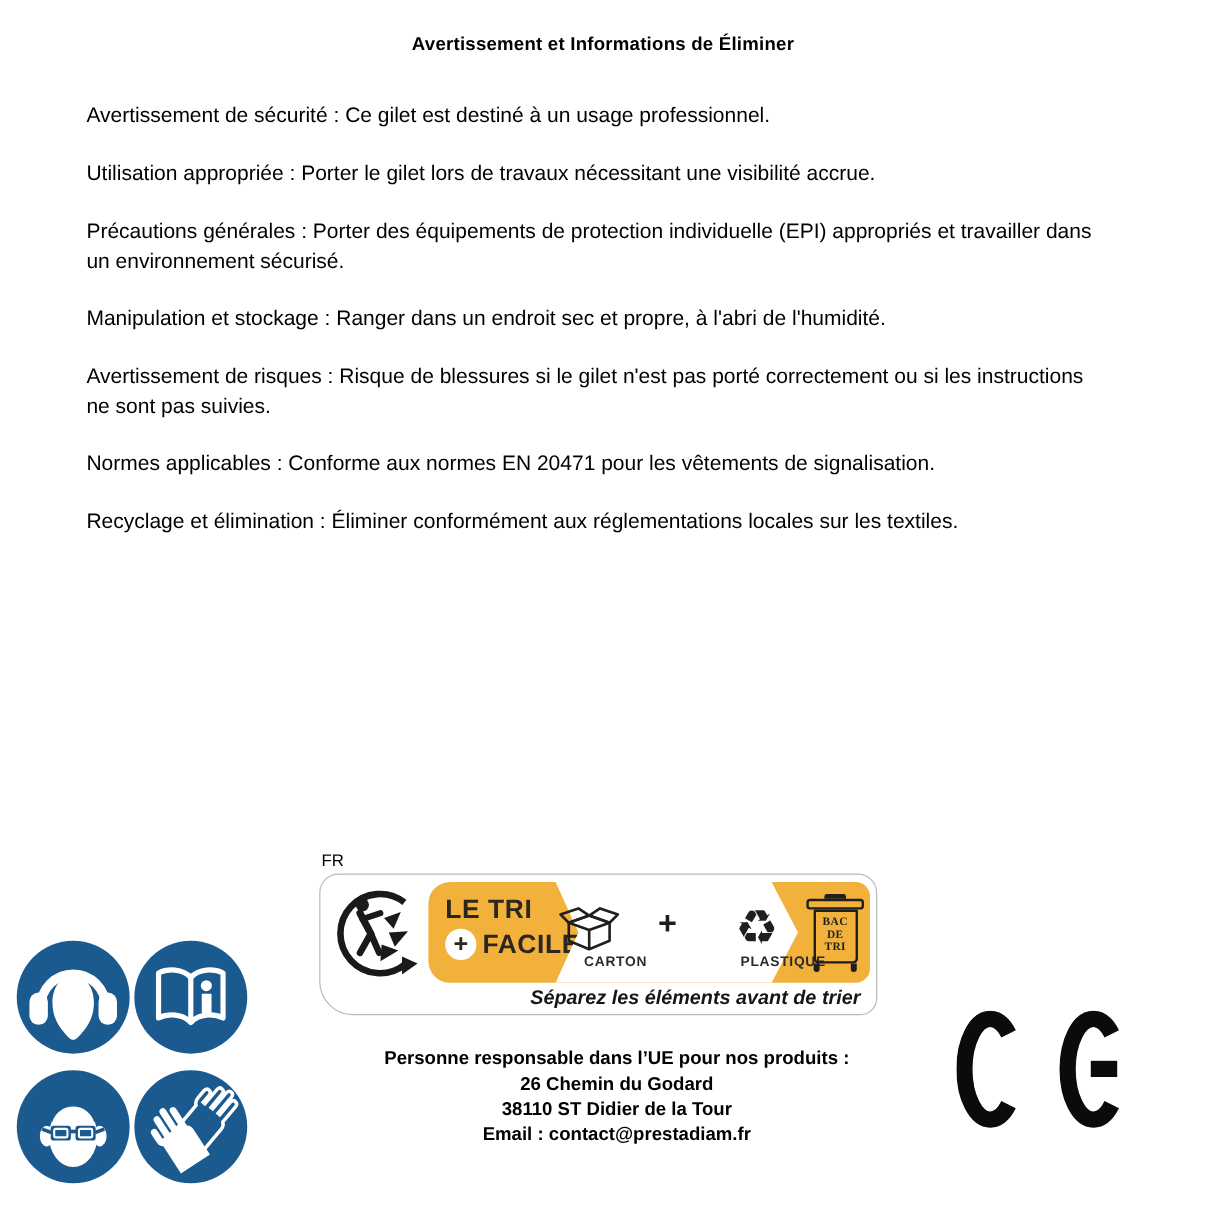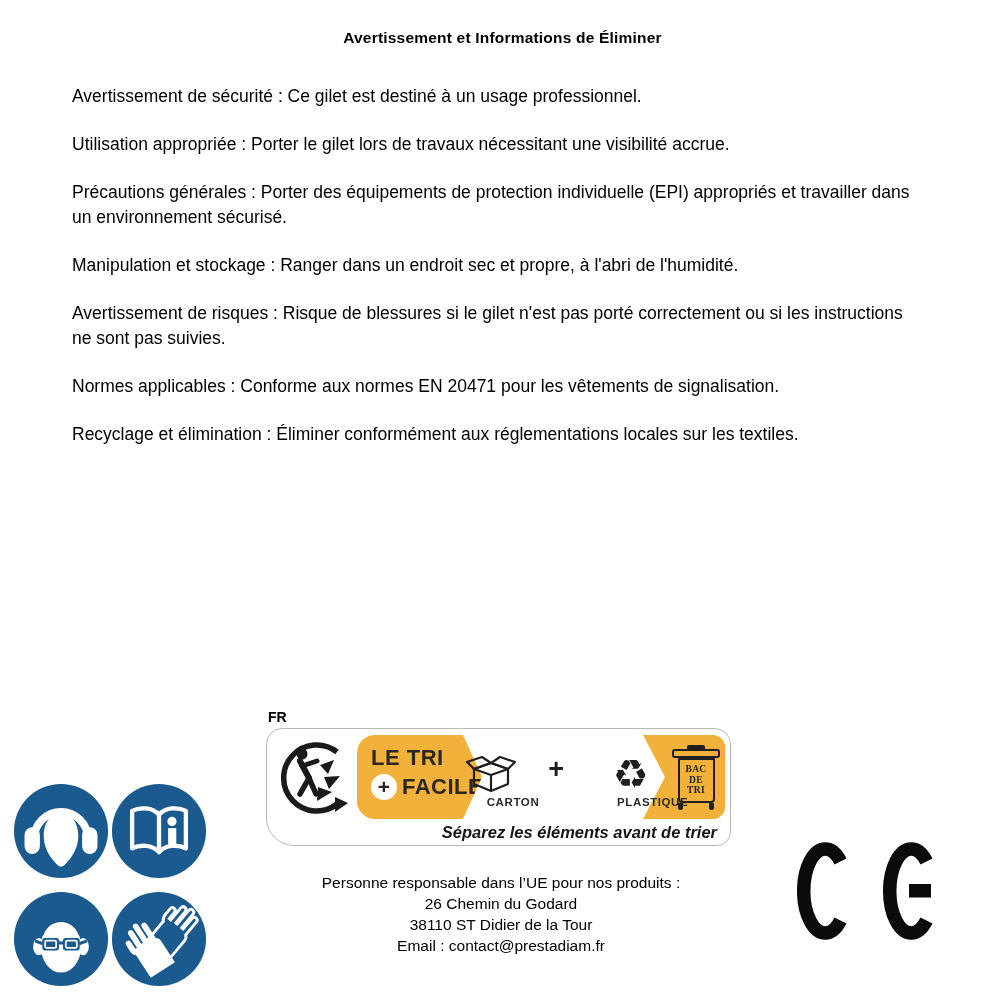--- a/index.html
+++ b/index.html
@@ -15,21 +15,21 @@
   }
   
   .paragraphs{
     position:absolute;top:84px;left:72px;width:862px;
     font-size:17.5px;line-height:25px;
   }
   .paragraphs p{margin:0 16px 23px 0;}
 
   
   .sorting{position:absolute;left:266px;top:709px;width:465px;}
-  .fr-label{font-size:14px;font-weight:bold;margin:0 0 3px 2px;}
+  .fr-label{font-size:14px;font-weight:normal;margin:0 0 3px 2px;}
   .sorting-box{
     position:relative;width:465px;height:118px;background:#fff;
     border:1.5px solid #b9b9b9;border-radius:16px 16px 14px 28px;box-sizing:border-box;
   }
   .triman{position:absolute;left:8px;top:6px;}
   .band{
     position:absolute;left:90px;top:6px;right:5px;height:84px;
     background:#F2B13B;border-radius:18px 12px 12px 18px;
   }
   .letri{position:absolute;left:14px;top:10px;color:#2b2620;}
@@ -69,22 +69,22 @@
 
   
   .icons-grid{
     position:absolute;left:13px;top:783px;
     display:grid;grid-template-columns:96px 96px;grid-gap:12px 2px;
   }
   .sicon{width:96px;height:96px;}
 
   
   .address{
-    position:absolute;left:251px;top:872px;width:500px;text-align:center;
-    font-weight:normal;font-size:15.5px;line-height:21px;color:#000;
+    position:absolute;left:264px;top:872px;width:500px;text-align:center;
+    font-weight:bold;font-size:15.5px;line-height:21px;color:#000;
   }
   
   .ce{position:absolute;left:797px;top:842px;}
 </style>
 </head>
 <body>
 
 <div class="doc-title">Avertissement et Informations de Éliminer</div>
 
 <div class="paragraphs">

